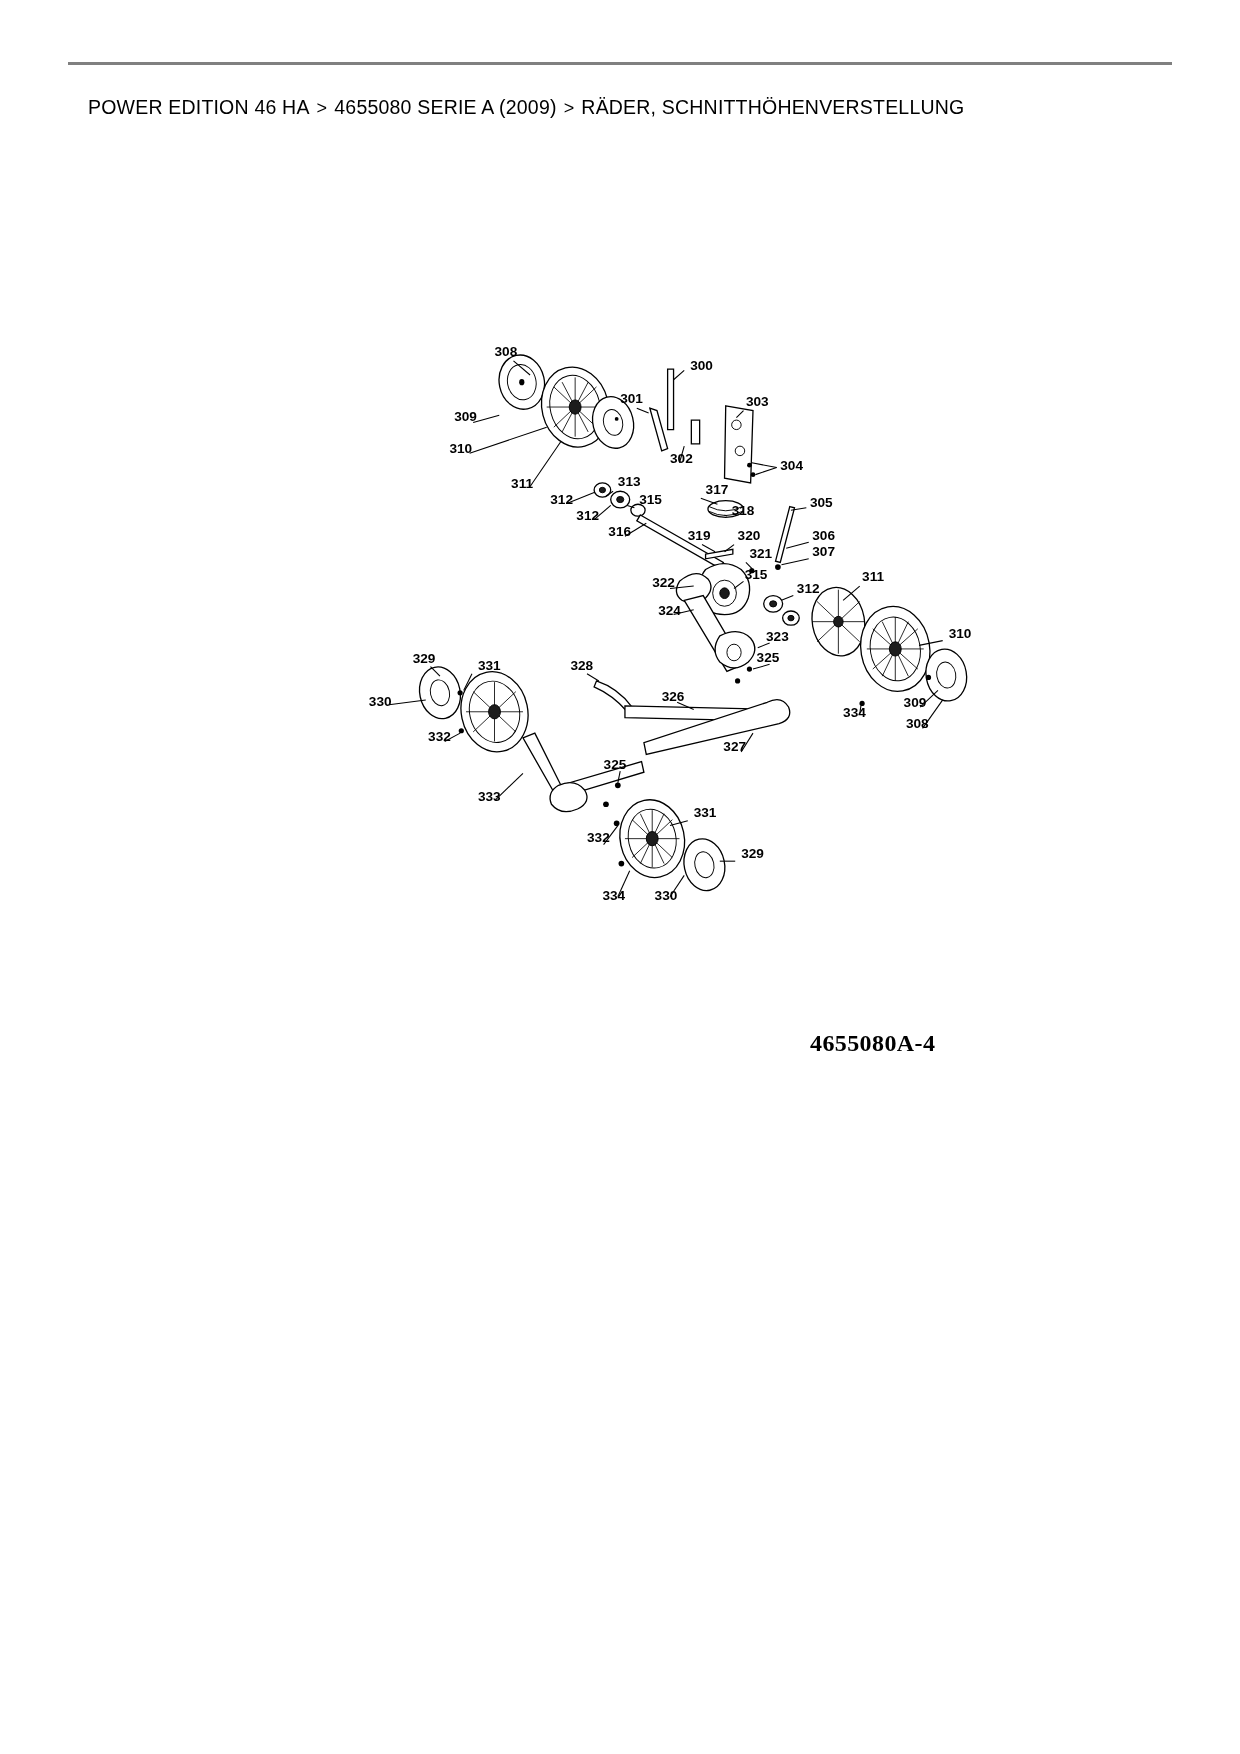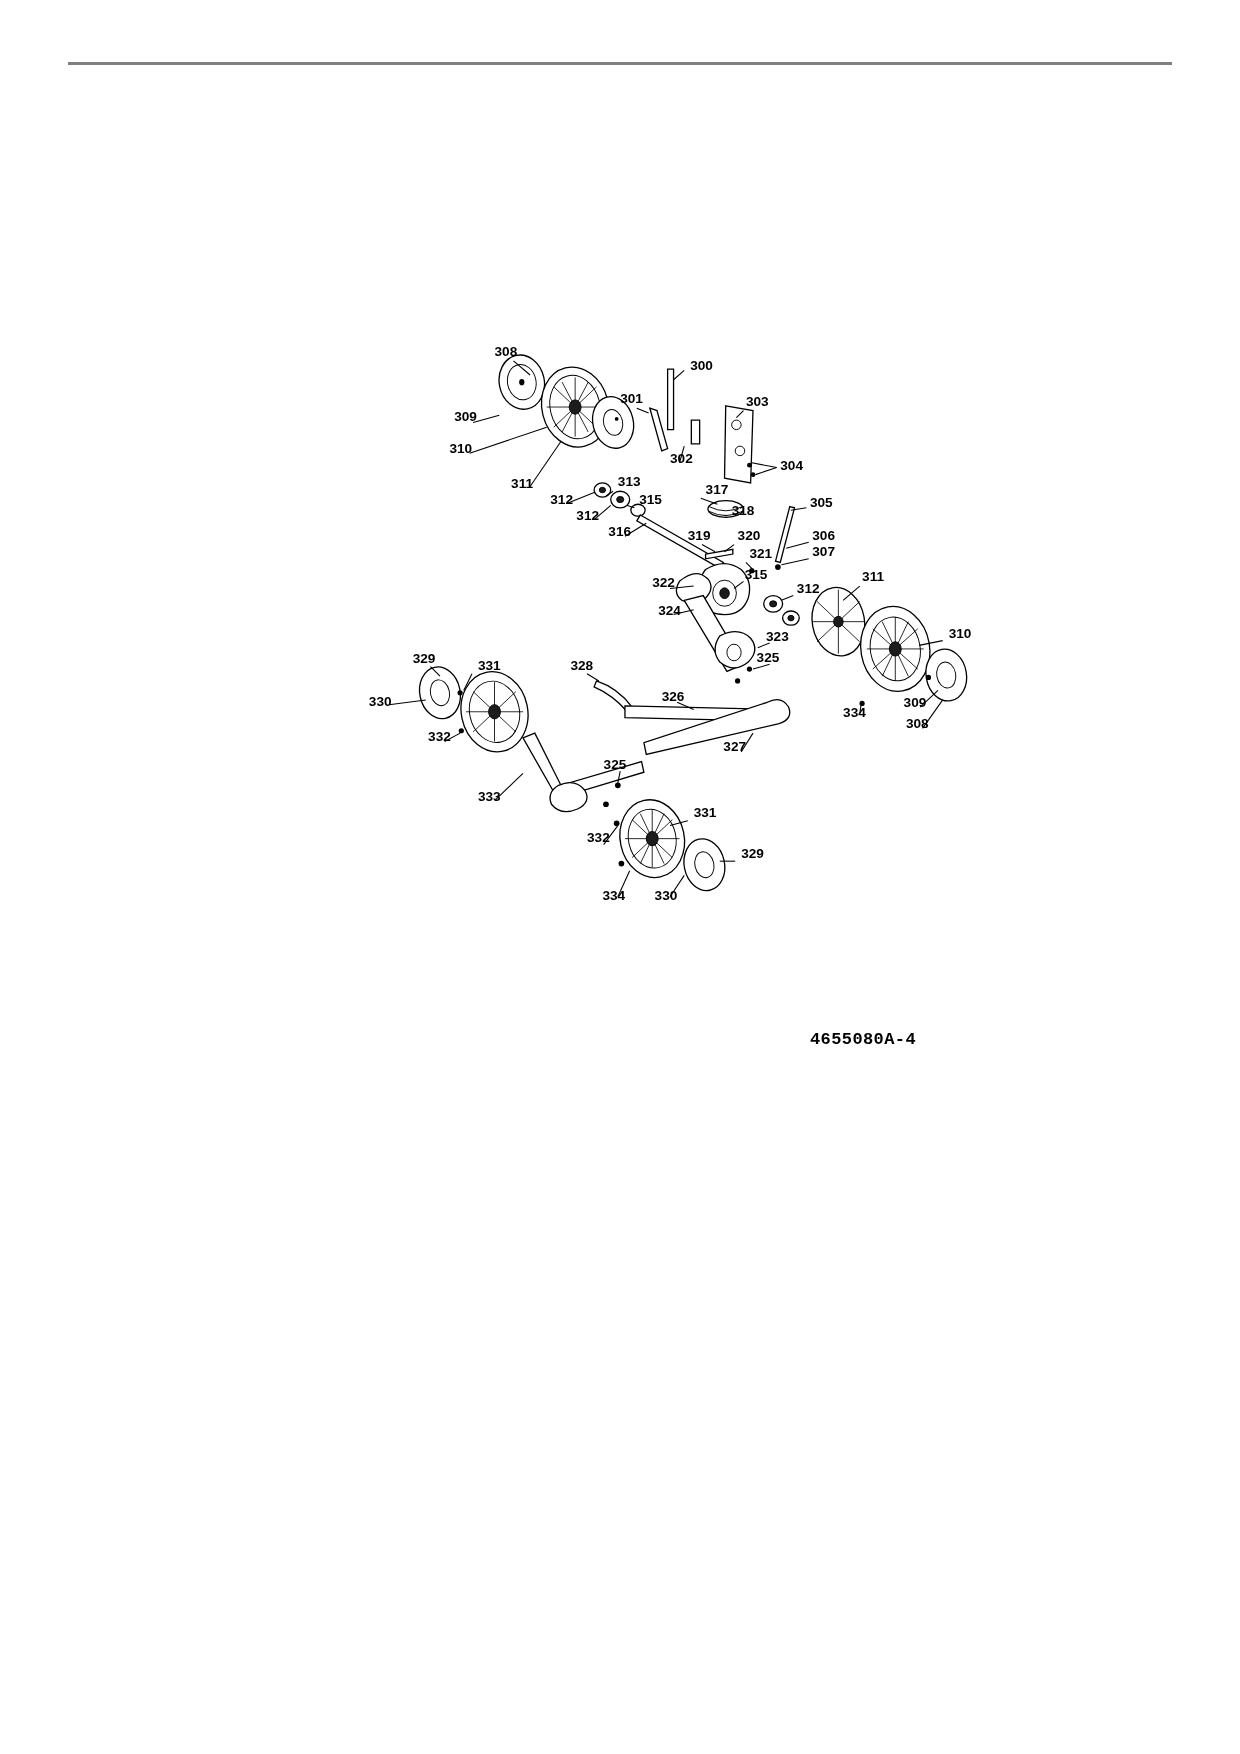--- a/index.html
+++ b/index.html
@@ -49,44 +49,47 @@
     width: 840px;
     height: 830px;
   }
   .diagram-svg {
     display: block;
   }
   .plate-code {
     position: absolute;
     left: 810px;
     top: 1030px;
-    font-size: 17px;
+    font-size: 24px;
     font-weight: bold;
     letter-spacing: 0.4px;
-    font-family: Liberation Mono, monospace;
+    font-family: Liberation Serif, serif;
   }
   text.lbl {
     font-family: "Liberation Sans", sans-serif;
     font-size: 11.5px;
     font-weight: bold;
     fill: #000;
   }
   .ln { stroke: #000; stroke-width: 0.9; fill: none; }
   .pt { fill: #000; }
   .part { fill: #ffffff; stroke: #000; stroke-width: 1.1; }
   .partdark { fill: #1c1c1c; stroke: #000; stroke-width: 0.8; }
   .thin { fill: none; stroke: #000; stroke-width: 0.8; }
 </style>
 </head>
 <body>
 
 <div class="page">
 
   <div class="top-rule"></div>
 
+  <div class="breadcrumb">
+    <span>POWER EDITION 46 HA</span><span class="sep">&gt;</span><span>4655080 SERIE A (2009)</span><span class="sep">&gt;</span><span>RÄDER, SCHNITTHÖHENVERSTELLUNG</span>
+  </div>
 
   <div class="diagram-wrap">
     <svg class="diagram-svg" width="840" height="830" viewBox="0 0 620 700" xmlns="http://www.w3.org/2000/svg">
 
       <g>
 
         <ellipse class="part" cx="185" cy="200" rx="19" ry="23" transform="rotate(-12 185 200)"></ellipse>
         <ellipse class="thin" cx="185" cy="200" rx="12" ry="15" transform="rotate(-12 185 200)"></ellipse>
         <ellipse class="pt" cx="185" cy="200" rx="2.2" ry="2.6"></ellipse>
 

